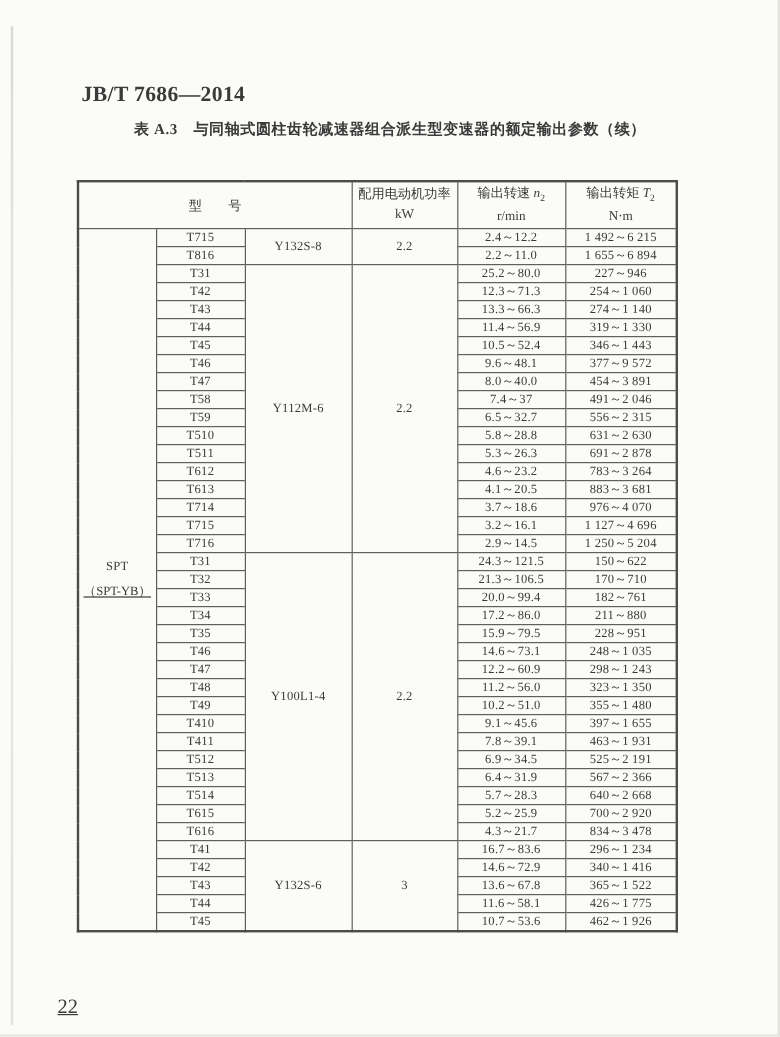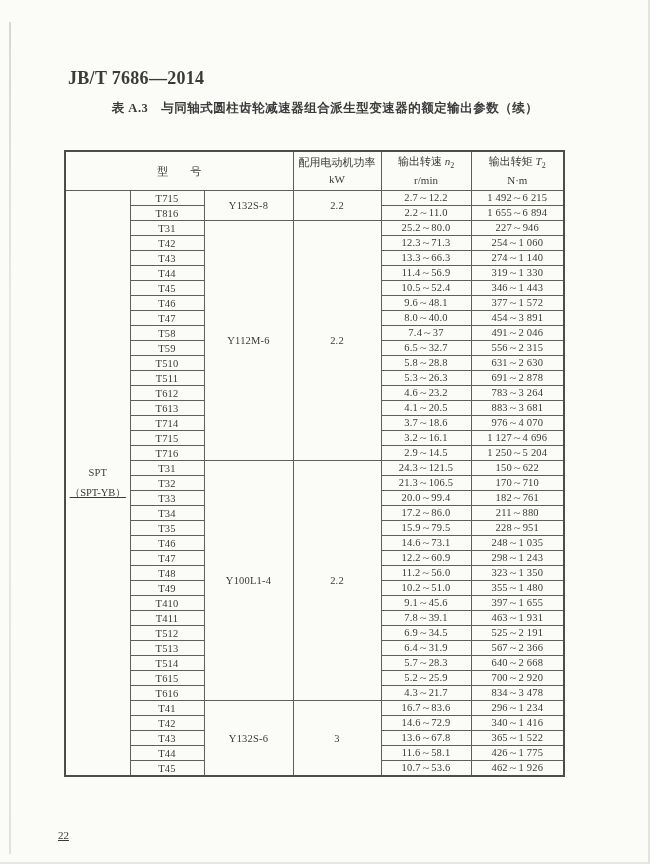--- a/index.html
+++ b/index.html
@@ -50,22 +50,22 @@
     overflow: hidden; white-space: nowrap;
   }
   .param-table thead th { height: 38px; font-size: 11px; }
   .param-table thead .hdr-line { line-height: 1.55; }
   .param-table thead i { font-style: italic; font-family: "Liberation Serif", serif; }
   .param-table thead sub { font-size: 8px; }
   .param-table tbody td { font-size: 10.5px; letter-spacing: .2px; }
   .series { font-size: 10.5px; letter-spacing: .4px; }
   .series .series-l2 { margin-top: 8px; letter-spacing: 0; text-decoration: underline; }
   .page-number {
-    position: absolute; left: 58px; top: 829px;
-    font-size: 11px;
+    position: absolute; left: 48px; top: 829px;
+    font-size: 17px;
     text-decoration: underline;
   }
 </style>
 </head>
 <body>
 
 <div class="page-edge-left"></div>
 <div class="page-edge-right"></div>
 <div class="page-edge-bottom"></div>
 
@@ -103,21 +103,21 @@
   </thead>
   <tbody>
       <tr>
         <td class="series" rowspan="39">
           <div>SPT</div>
           <div class="series-l2">（SPT-YB）</div>
         </td>
         <td>T715</td>
         <td rowspan="2">Y132S-8</td>
         <td rowspan="2">2.2</td>
-        <td>2.7～12.2</td>
+        <td>2.4～12.2</td>
         <td>1 492～6 215</td>
       </tr>
       <tr>
         <td>T816</td>
         <td>2.2～11.0</td>
         <td>1 655～6 894</td>
       </tr>
       <tr>
         <td>T31</td>
         <td rowspan="16">Y112M-6</td>
@@ -141,21 +141,21 @@
         <td>319～1 330</td>
       </tr>
       <tr>
         <td>T45</td>
         <td>10.5～52.4</td>
         <td>346～1 443</td>
       </tr>
       <tr>
         <td>T46</td>
         <td>9.6～48.1</td>
-        <td>377～1 572</td>
+        <td>377～9 572</td>
       </tr>
       <tr>
         <td>T47</td>
         <td>8.0～40.0</td>
         <td>454～3 891</td>
       </tr>
       <tr>
         <td>T58</td>
         <td>7.4～37</td>
         <td>491～2 046</td>

